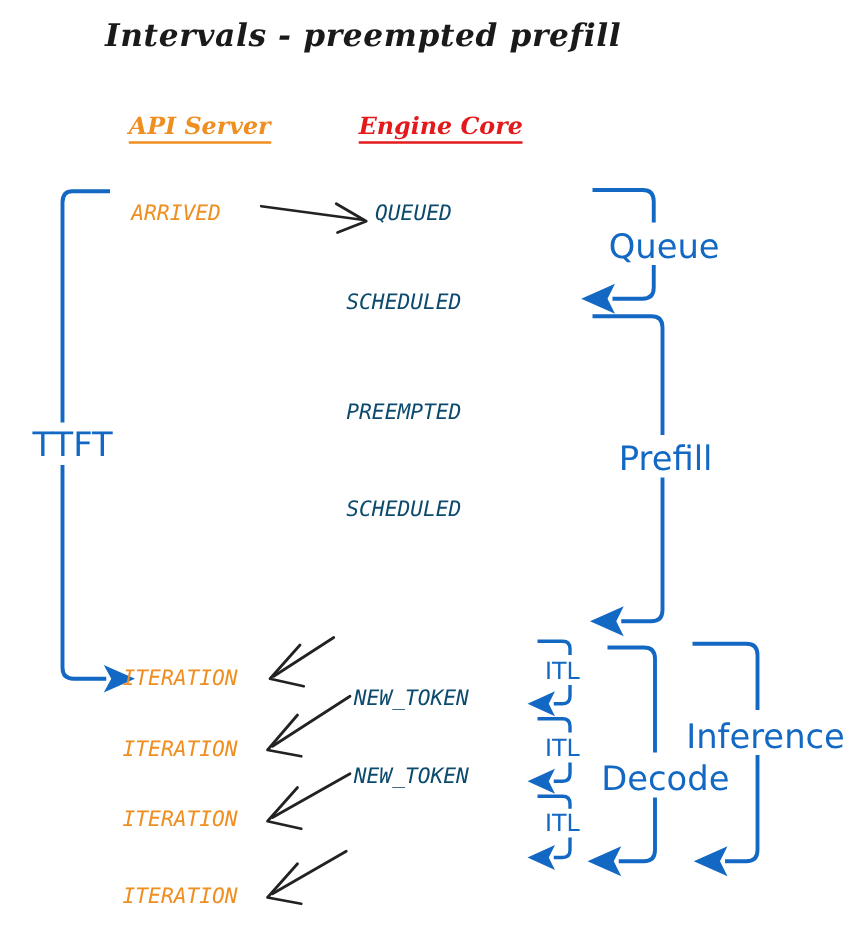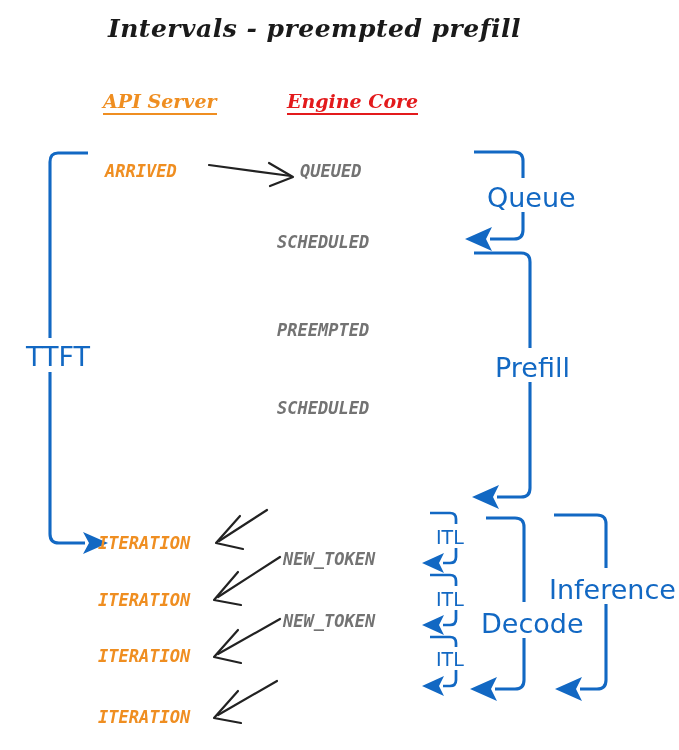--- a/index.html
+++ b/index.html
@@ -21,48 +21,47 @@
   .title {
     left: 84px;
     top: 14px;
     font-family: "DejaVu Serif", serif;
     font-size: 25px;
     font-style: italic;
     font-weight: bold;
     color: #1a1a1a;
     letter-spacing: 0.5px;
     white-space: nowrap;
-    margin-left: 24px;
   }
 
   
   .col-header {
     font-family: "DejaVu Serif", serif;
     font-size: 19px;
     font-style: italic;
     font-weight: bold;
     white-space: nowrap;
     border-bottom: 2px solid currentColor;
     padding-bottom: 1px;
   }
   .col-header.api { left: 103px; top: 90px; color: #EF8E21; }
   .col-header.engine { left: 287px; top: 90px; color: #E31A1C; }
 
   
   .state {
     font-family: "DejaVu Sans Mono", monospace;
     font-size: 17px;
     font-style: italic;
-    font-weight: bold;
+    font-weight: normal;
     white-space: nowrap;
     letter-spacing: 0px;
     text-align: right;
   }
   .state.orange { color: #EF8E21; }
-  .state.red { color: #737373; }
+  .state.red { color: #0c4a6e; }
 
   
   .blue-label {
     font-family: "DejaVu Sans", sans-serif;
     font-size: 27px;
     color: #1268C3;
     white-space: nowrap;
     background: #ffffff;
     padding: 0 3px;
     line-height: 1.05;

